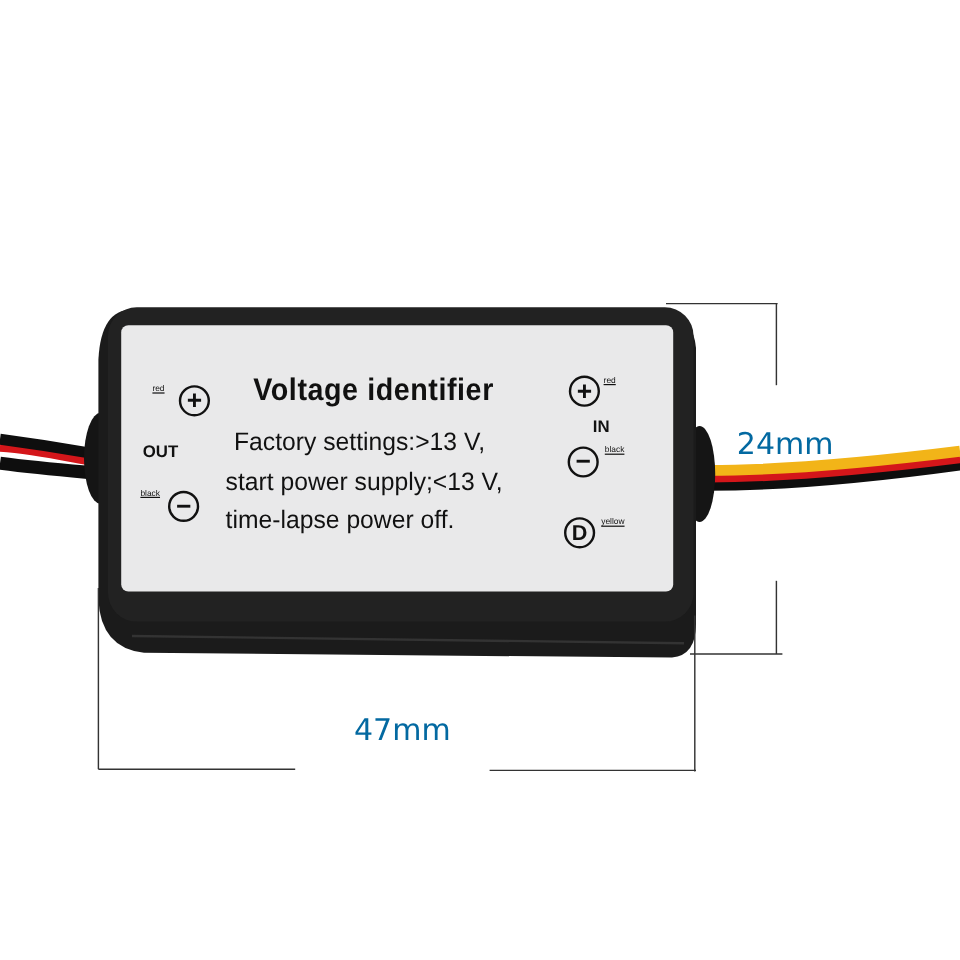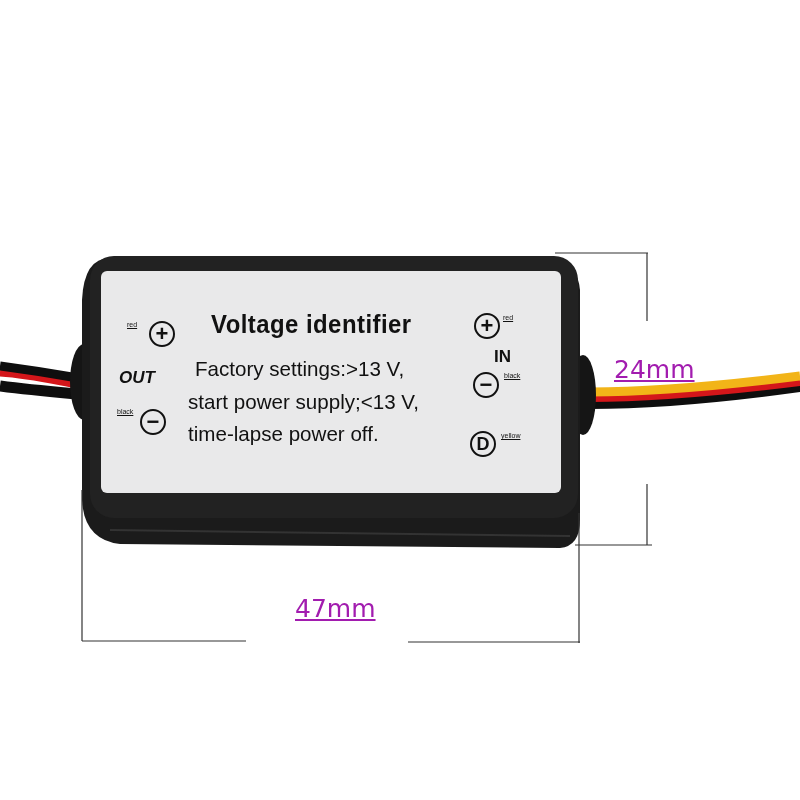--- a/index.html
+++ b/index.html
@@ -8,30 +8,30 @@
     svg.scene { position: absolute; left: 0; top: 0; }
     .label-panel {
       position: absolute; left: 101px; top: 271px; width: 460px; height: 220px;
       color: #111;
     }
     .title { position: absolute; left: 110px; top: 38px; font-weight: bold; font-size: 26px; letter-spacing: 0.5px; transform: scaleX(0.92); transform-origin: left; }
     .line { position: absolute; font-size: 21px; white-space: nowrap; transform: scaleX(0.98); transform-origin: left; }
     .l1 { left: 94px; top: 86px; }
     .l2 { left: 87px; top: 119px; }
     .l3 { left: 87px; top: 151px; }
-    .side-label { position: absolute; font-weight: bold; font-size: 17px; }
-    .out { left: 18px; top: 97px; font-style: italic; }
+    .side-label { position: absolute; font-weight: bold; font-size: 14px; }
+    .out { left: 18px; top: 97px; }
     .in { left: 393px; top: 76px; }
     .term {
       position: absolute; width: 26px; height: 26px; border: 2.5px solid #111; border-radius: 50%;
       display: flex; align-items: center; justify-content: center; font-size: 22px; line-height: 1; font-weight: bold;
       box-sizing: border-box;
     }
     .tiny { position: absolute; font-size: 7px; text-decoration: underline; }
-    .dim-text { position: absolute; font-size: 25px; color: #a21caf; font-family: "DejaVu Sans", sans-serif; text-decoration: underline; }
+    .dim-text { position: absolute; font-size: 25px; color: #0369a1; font-family: "DejaVu Sans", sans-serif; }
   </style>
 </head>
 <body>
 
 <div class="stage">
   <svg class="scene" width="800" height="800" viewBox="0 0 800 800">
 
     <g>
       <path d="M0 372 C 30 374, 55 380, 78 384" stroke="#d4161a" stroke-width="9" fill="none"></path>
       <path d="M0 366 C 30 370, 55 374, 78 378" stroke="#0e0e0e" stroke-width="9" fill="none"></path>

